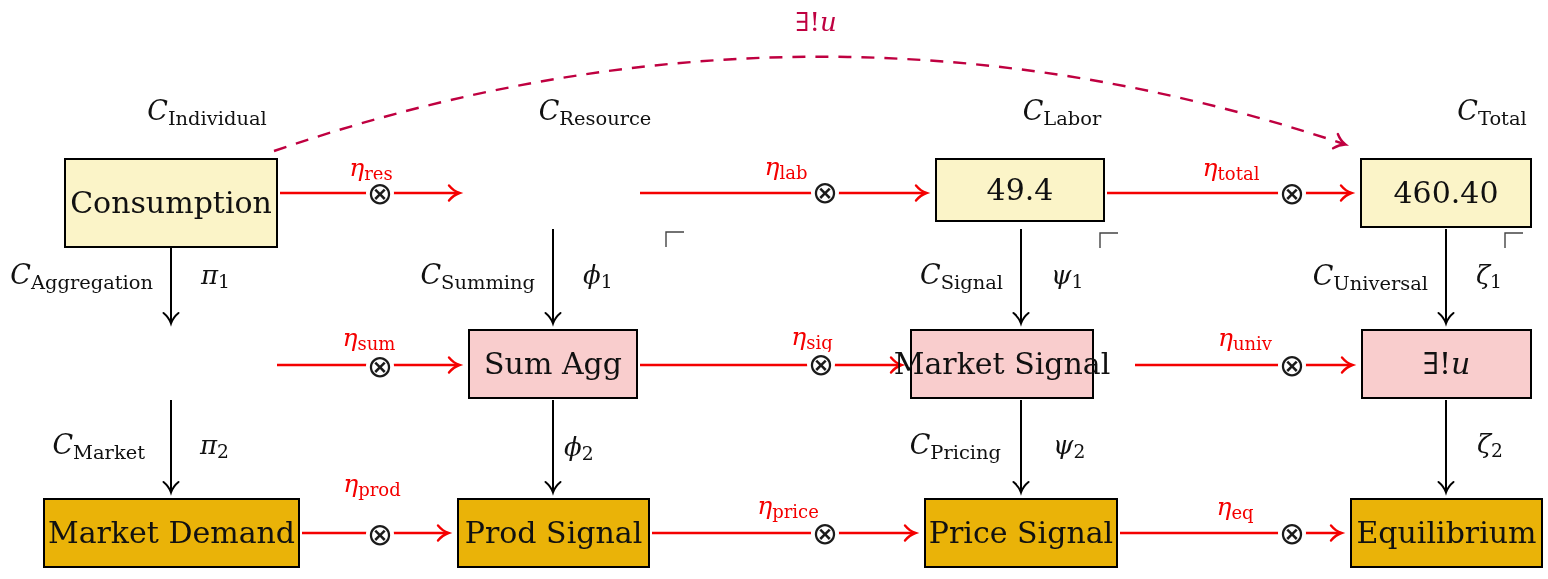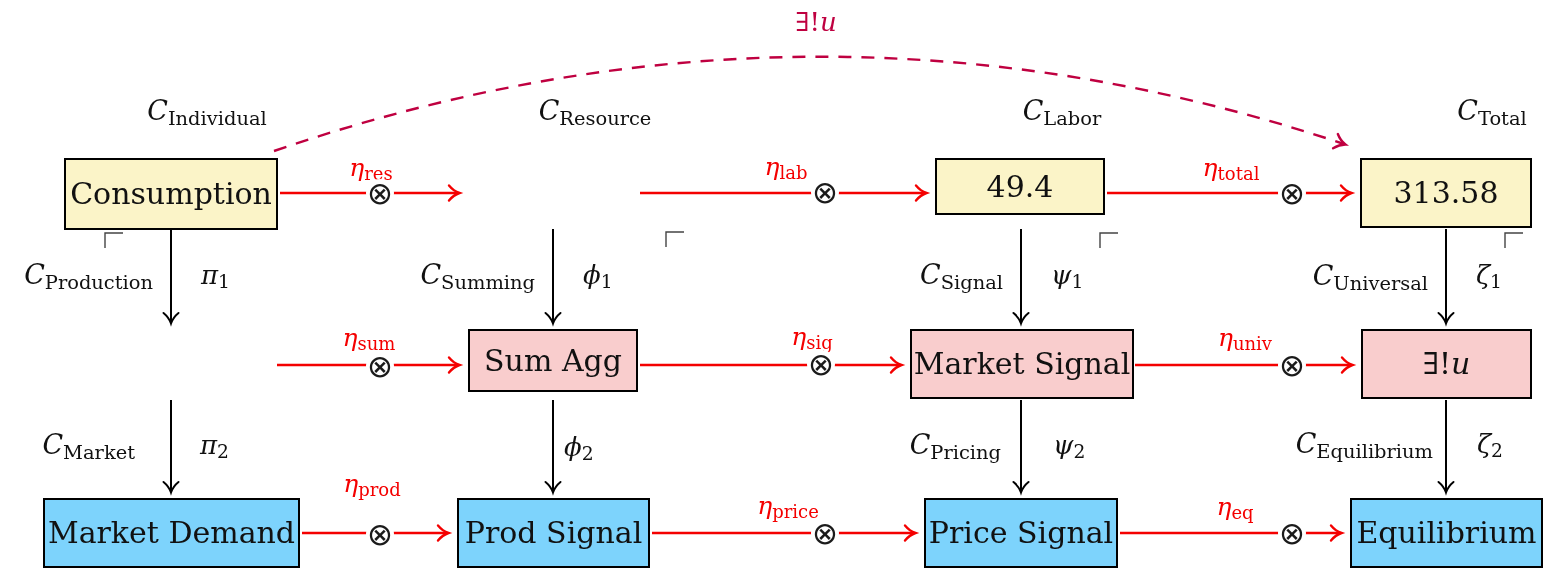--- a/index.html
+++ b/index.html
@@ -8,21 +8,21 @@
     font-family:"DejaVu Serif","DejaVu Sans",serif;color:#111;
   }
   .stage svg.edges{position:absolute;left:0;top:0;z-index:1;}
   .node{
     position:absolute;z-index:2;box-sizing:border-box;border:2.4px solid #000;
     display:flex;align-items:center;justify-content:center;
     font-size:30px;line-height:1;white-space:nowrap;
   }
   .node.yellow{background:#FBF4C8;}
   .node.pink{background:#F9CDCD;}
-  .node.green{background:#7dd3fc;}
+  .node.green{background:#eab308;}
   .lbl{
     position:absolute;z-index:2;white-space:nowrap;line-height:1;
   }
   .cc{transform:translate(-50%,-50%);}
   .ra{transform:translate(-100%,-50%);}
   .la{transform:translate(0,-50%);}
   .cat{font-size:27px;}
   .cat .cal{font-style:italic;}
   .mor{font-size:26px;}
   .eta{font-size:25px;color:#F40000;}
@@ -78,34 +78,34 @@
     <path d="M302,533 L447,533" stroke="#F40000" stroke-width="2.4" marker-end="url(#hr)"></path>
     <path d="M652,533 L914,533" stroke="#F40000" stroke-width="2.4" marker-end="url(#hr)"></path>
     <path d="M1120,533 L1340,533" stroke="#F40000" stroke-width="2.4" marker-end="url(#hr)"></path>
 
     <path d="M105,248 L105,233 L123,233" fill="none" stroke="#444" stroke-width="1.4"></path>
     <path d="M666,247 L666,232 L684,232" fill="none" stroke="#444" stroke-width="1.4"></path>
     <path d="M1100,248 L1100,233 L1118,233" fill="none" stroke="#444" stroke-width="1.4"></path>
     <path d="M1505,248 L1505,233 L1523,233" fill="none" stroke="#444" stroke-width="1.4"></path>
   </svg>
 
-  <div class="node yellow" style="left:64px;top:158px;width:214px;height:72px">
+  <div class="node yellow" style="left:64px;top:158px;width:214px;height:90px">
     <span>Consumption</span>
   </div>
-  <div class="node yellow" style="left:935px;top:158px;width:170px;height:57px">
+  <div class="node yellow" style="left:935px;top:158px;width:170px;height:64px">
     <span>49.4</span>
   </div>
   <div class="node yellow" style="left:1360px;top:158px;width:172px;height:70px">
-    <span>313.58</span>
-  </div>
-
-  <div class="node pink" style="left:468px;top:329px;width:170px;height:63px">
+    <span>460.40</span>
+  </div>
+
+  <div class="node pink" style="left:468px;top:329px;width:170px;height:70px">
     <span>Sum Agg</span>
   </div>
-  <div class="node pink" style="left:910px;top:329px;width:224px;height:70px">
+  <div class="node pink" style="left:910px;top:329px;width:184px;height:70px">
     <span>Market Signal</span>
   </div>
   <div class="node pink" style="left:1361px;top:329px;width:171px;height:70px">
     <span>∃!</span>
       <span class="exists-var">u</span>
   </div>
 
   <div class="node green" style="left:43px;top:498px;width:257px;height:70px">
     <span>Market Demand</span>
   </div>
@@ -126,21 +126,21 @@
     <span class="cal">C</span><sub>Resource</sub>
   </div>
   <div class="lbl cat cc" style="left:1062px;top:113px">
     <span class="cal">C</span><sub>Labor</sub>
   </div>
   <div class="lbl cat cc" style="left:1492px;top:113px">
     <span class="cal">C</span><sub>Total</sub>
   </div>
 
   <div class="lbl cat ra" style="left:153px;top:277px">
-    <span class="cal">C</span><sub>Production</sub>
+    <span class="cal">C</span><sub>Aggregation</sub>
   </div>
   <div class="lbl mor la" style="left:201px;top:277px">
     <span class="gi">π</span><sub>1</sub>
   </div>
   <div class="lbl cat ra" style="left:535px;top:277px">
     <span class="cal">C</span><sub>Summing</sub>
   </div>
   <div class="lbl mor la" style="left:583px;top:277px">
     <span class="gi">ϕ</span><sub>1</sub>
   </div>
@@ -150,37 +150,34 @@
   <div class="lbl mor la" style="left:1051px;top:277px">
     <span class="gi">ψ</span><sub>1</sub>
   </div>
   <div class="lbl cat ra" style="left:1428px;top:278px">
     <span class="cal">C</span><sub>Universal</sub>
   </div>
   <div class="lbl mor la" style="left:1476px;top:277px">
     <span class="gi">ζ</span><sub>1</sub>
   </div>
 
-  <div class="lbl cat ra" style="left:135px;top:447px">
+  <div class="lbl cat ra" style="left:145px;top:447px">
     <span class="cal">C</span><sub>Market</sub>
   </div>
   <div class="lbl mor la" style="left:200px;top:447px">
     <span class="gi">π</span><sub>2</sub>
   </div>
   <div class="lbl mor la" style="left:564px;top:449px">
     <span class="gi">ϕ</span><sub>2</sub>
   </div>
   <div class="lbl cat ra" style="left:1001px;top:447px">
     <span class="cal">C</span><sub>Pricing</sub>
   </div>
   <div class="lbl mor la" style="left:1053px;top:447px">
     <span class="gi">ψ</span><sub>2</sub>
-  </div>
-  <div class="lbl cat ra" style="left:1433px;top:446px">
-    <span class="cal">C</span><sub>Equilibrium</sub>
   </div>
   <div class="lbl mor la" style="left:1477px;top:446px">
     <span class="gi">ζ</span><sub>2</sub>
   </div>
 
   <div class="lbl eta cc" style="left:371px;top:169px">
     <span class="gi">η</span><sub>res</sub>
   </div>
   <div class="lbl eta cc" style="left:786px;top:168px">
     <span class="gi">η</span><sub>lab</sub>

